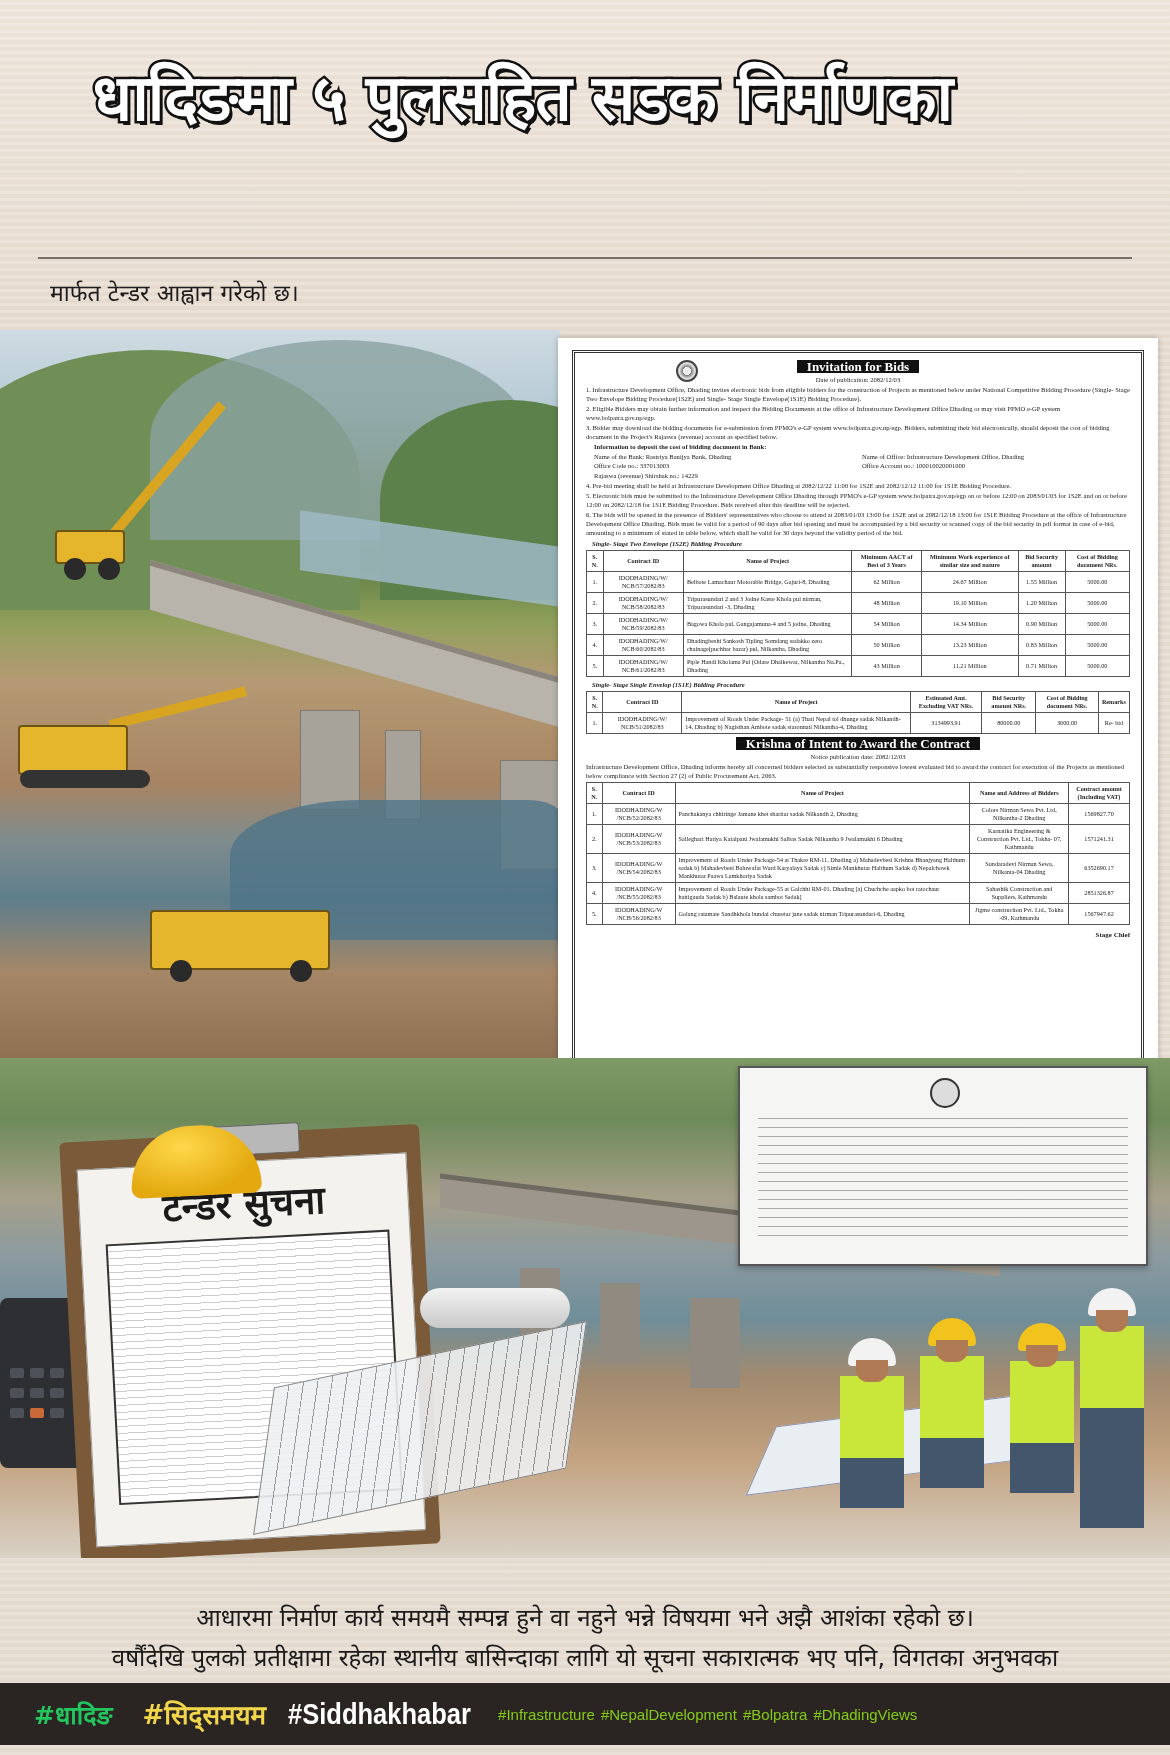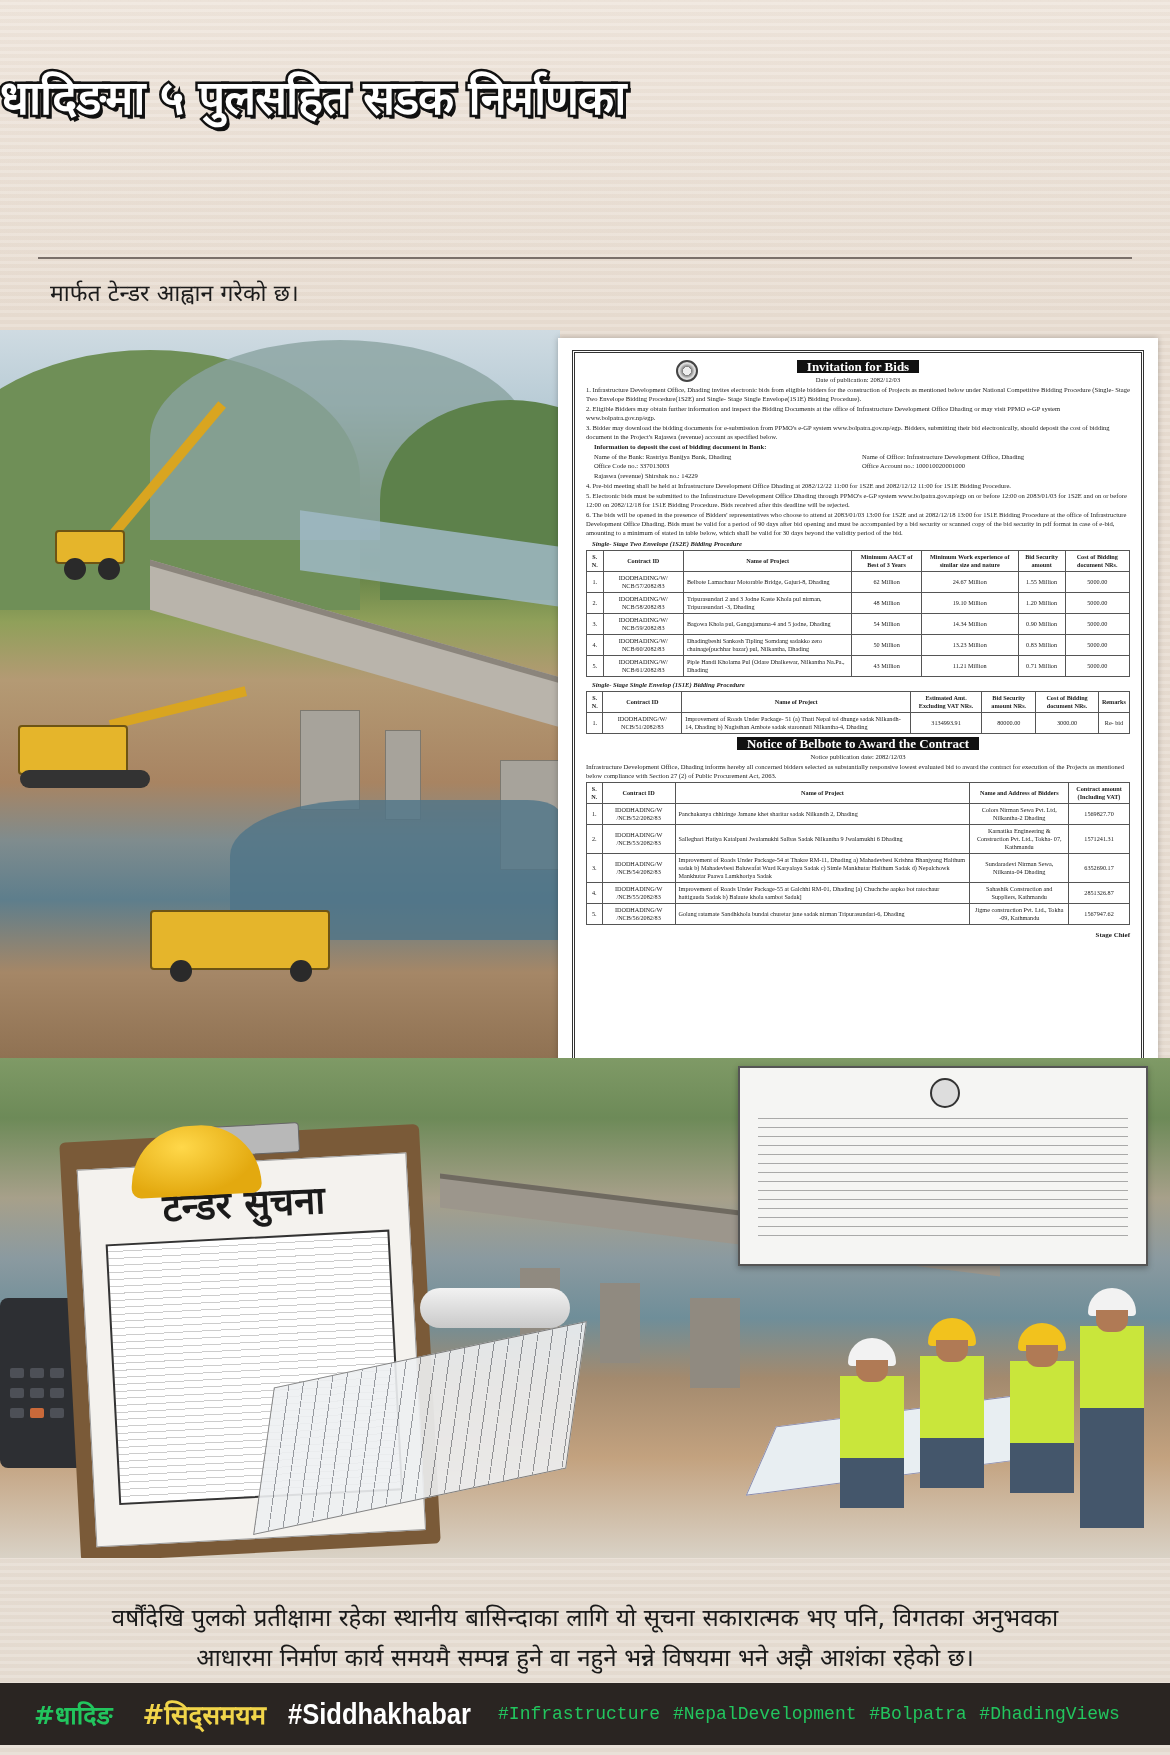--- a/index.html
+++ b/index.html
@@ -1,21 +1,21 @@
 <!DOCTYPE html>
 <html><head>
 <meta charset="utf-8">
 <style>
 *{box-sizing:border-box;margin:0;padding:0}
 html,body{width:1170px;height:1755px;overflow:hidden}
 body{position:relative;background:#e9e1d8;font-family:"DejaVu Sans",sans-serif;color:#111}
 .paper{position:absolute;inset:0;background:
  repeating-linear-gradient(0deg,rgba(255,255,255,.12) 0 3px,rgba(190,170,150,.06) 3px 7px),
  linear-gradient(180deg,#efe6dd 0%,#e8ddd2 18%,#e6ddd3 100%)}
-.headline{position:absolute;left:0;top:50px;width:952px;text-align:left;font-family:"DejaVu Sans",sans-serif;font-weight:bold;color:#fff;font-size:47px;line-height:96px;letter-spacing:-1px;
+.headline{position:absolute;left:0;top:50px;width:952px;text-align:right;font-family:"DejaVu Sans",sans-serif;font-weight:bold;color:#fff;font-size:64px;line-height:96px;letter-spacing:-1px;
  -webkit-text-stroke:5px #111;paint-order:stroke fill;text-shadow:3px 4px 0 #111}
 .rule{position:absolute;left:38px;top:257px;width:1094px;height:2px;background:#7a706a}
 .intro{position:absolute;left:32px;top:274px;width:1120px;font-size:23px;line-height:38px;color:#1c1c1c}
 .intro .l2{padding-left:18px}
 
 .scene{position:absolute;left:0;top:330px;width:560px;height:730px;overflow:hidden;
  background:linear-gradient(180deg,#cfdbe2 0%,#b9ccd6 10%,#7d9566 22%,#5e7f45 32%,#90a05a 40%,#b49a74 48%,#a88462 62%,#7f8c8e 70%,#5e7e8c 78%,#a58767 88%,#8f7152 100%)}
 .mtn{position:absolute;border-radius:50% 50% 0 0}
 .deck{position:absolute;background:#b9b4ab;border-top:6px solid #8b857c;transform:skewY(16deg)}
 .pier{position:absolute;background:#a7a39b;border:1px solid #7c786f}
@@ -59,21 +59,21 @@
 .worker .hat{position:absolute;left:8px;top:0;width:48px;height:28px;border-radius:24px 24px 4px 4px}
 .worker .face{position:absolute;left:16px;top:22px;width:32px;height:22px;background:#b07a55;border-radius:0 0 12px 12px}
 .table-plan{position:absolute;left:-60px;top:150px;width:260px;height:70px;background:#e8eef2;border:1px solid #88a;transform:skewX(-30deg) rotate(-8deg)}
 
 .closing{position:absolute;left:0;top:1598px;width:1170px;text-align:center;font-size:24px;line-height:40px;color:#1a1a1a}
 .footer{position:absolute;left:0;top:1683px;width:1170px;height:62px;background:#2a2522;display:flex;align-items:center;padding-left:34px;gap:0}
 .tag{font-weight:bold;white-space:nowrap}
 .tag.t1{color:#22c55e;font-size:25px;margin-right:30px}
 .tag.t2{color:#f1d54a;font-size:26px;margin-right:22px}
 .tag.t3{color:#fff;font-size:29px;font-family:"Liberation Sans",sans-serif;margin-right:20px;transform:scaleX(.88);transform-origin:left}
-.tag.t4{color:#22c55e;font-size:18px;font-weight:normal;font-family:Liberation Mono, monospace;margin-left:-18px;word-spacing:2px}
+.tag.t4{color:#84cc16;font-size:15px;font-weight:normal;font-family:Liberation Sans, sans-serif;margin-left:-18px;word-spacing:2px}
 </style>
 </head>
 <body>
 
 <div class="paper"></div>
 
 <h1 class="headline">
   <div>धादिङमा ५ पुलसहित सडक निर्माणका</div>
 </h1>
 
@@ -205,21 +205,21 @@
         <td>IDODHADING/W/ NCB/51/2082/83</td>
         <td class="l">Improvement of Roads Under Package- 51 (a) Thati Nepal tol dhunge sadak Nilkandh-14, Dhading b) Nagisthan Ambote sadak staronnati Nilkantha-4, Dhading</td>
         <td>3134993.91</td>
         <td>80000.00</td>
         <td>3000.00</td>
         <td>Re- bid</td>
       </tr>
     </tbody>
       </table>
 
-    <div class="banner">Notice of Belbote to Award the Contract</div>
+    <div class="banner">Krishna of Intent to Award the Contract</div>
     <p class="center">Notice publication date: 2082/12/03</p>
     <p>Infrastructure Development Office, Dhading informs hereby all concerned bidders selected as substantially responsive lowest evaluated bid to award the contract for execution of the Projects as mentioned below compliance with Section 27 (2) of Public Procurement Act, 2063.</p>
     <table>
       <tbody>
           <tr>
         <th>S. N.</th>
         <th>Contract ID</th>
         <th>Name of Project</th>
         <th>Name and Address of Bidders</th>
         <th>Contract amount (Including VAT)</th>
@@ -315,22 +315,22 @@
         <div class="face"></div>
       </div>
     <div class="worker" style="left:250px;top:30px;height:240px">
         <div class="hat" style="background:#f2f2f2"></div>
         <div class="face"></div>
       </div>
   </div>
 </div>
 
 <div class="closing">
+  <div>आधारमा निर्माण कार्य समयमै सम्पन्न हुने वा नहुने भन्ने विषयमा भने अझै आशंका रहेको छ।</div>
   <div>वर्षौंदेखि पुलको प्रतीक्षामा रहेका स्थानीय बासिन्दाका लागि यो सूचना सकारात्मक भए पनि, विगतका अनुभवका</div>
-  <div>आधारमा निर्माण कार्य समयमै सम्पन्न हुने वा नहुने भन्ने विषयमा भने अझै आशंका रहेको छ।</div>
 </div>
 
 <div class="footer">
   <span class="tag t1">#धादिङ</span>
   <span class="tag t2">#सिद्समयम</span>
   <span class="tag t3">#Siddhakhabar</span>
   <span class="tag t4">#Infrastructure #NepalDevelopment #Bolpatra #DhadingViews</span>
 </div>
 
 </body></html>

